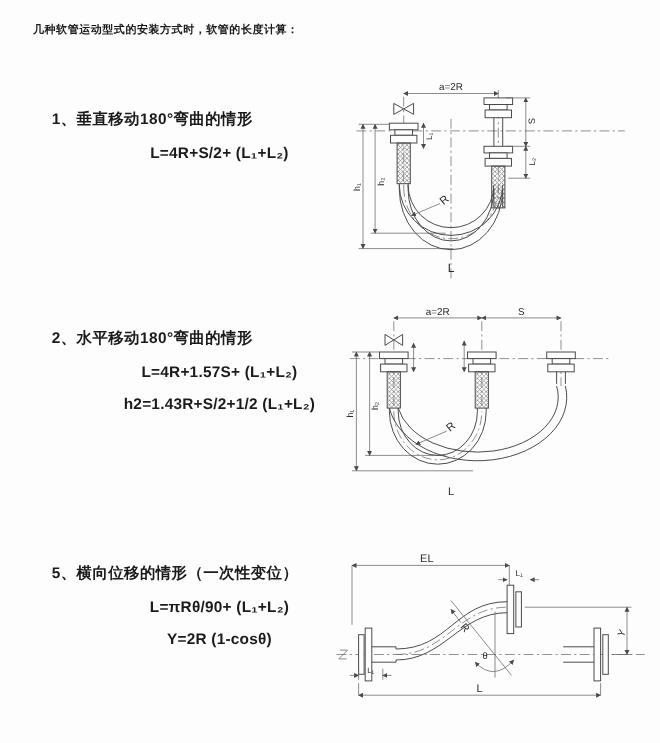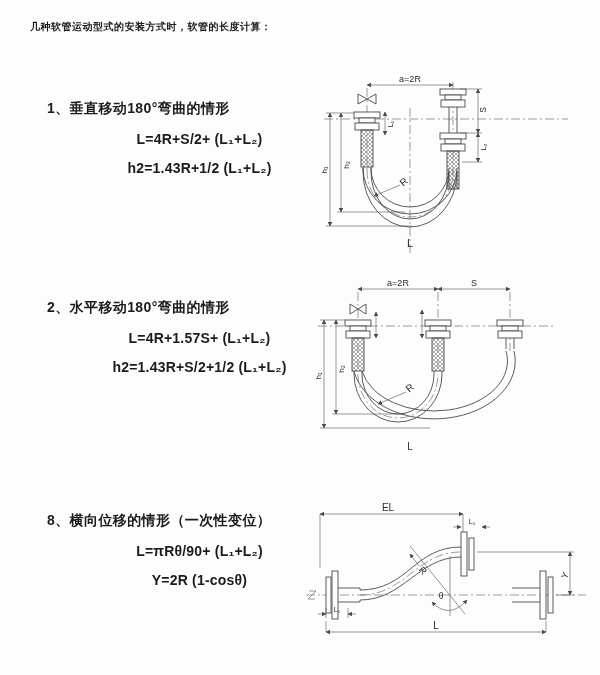--- a/index.html
+++ b/index.html
@@ -26,31 +26,30 @@
   svg .lbl{font-family:"Liberation Sans","DejaVu Sans",sans-serif;fill:#2a2a2a}
 </style>
 </head>
 <body>
 
 <div class="page-title">几种软管运动型式的安装方式时，软管的长度计算：</div>
 
 <div class="section sec1">
   <div class="sec-heading">1、垂直移动180°弯曲的情形</div>
   <div class="formula">L=4R+S/2+ (L₁+L₂)</div>
-  <div class="formula">h2=1.43R+1/2 (L₁+L₂)</div>
 </div>
 
 <div class="section sec2">
   <div class="sec-heading">2、水平移动180°弯曲的情形</div>
   <div class="formula">L=4R+1.57S+ (L₁+L₂)</div>
   <div class="formula">h2=1.43R+S/2+1/2 (L₁+L₂)</div>
 </div>
 
 <div class="section sec3">
-  <div class="sec-heading">8、横向位移的情形（一次性变位）</div>
+  <div class="sec-heading">5、横向位移的情形（一次性变位）</div>
   <div class="formula">L=πRθ/90+ (L₁+L₂)</div>
   <div class="formula">Y=2R (1-cosθ)</div>
 </div>
 
 <svg class="diagram diag1" width="272" height="186" viewBox="0 0 272 186">
   <defs>
     <marker id="ar1" viewBox="0 0 10 10" refX="9" refY="5" markerWidth="6.5" markerHeight="6.5" orient="auto-start-reverse">
       <path d="M0,0 L10,5 L0,10 z" fill="#4a4a4a"></path>
     </marker>
     <pattern id="hb1" width="4" height="4" patternUnits="userSpaceOnUse">

